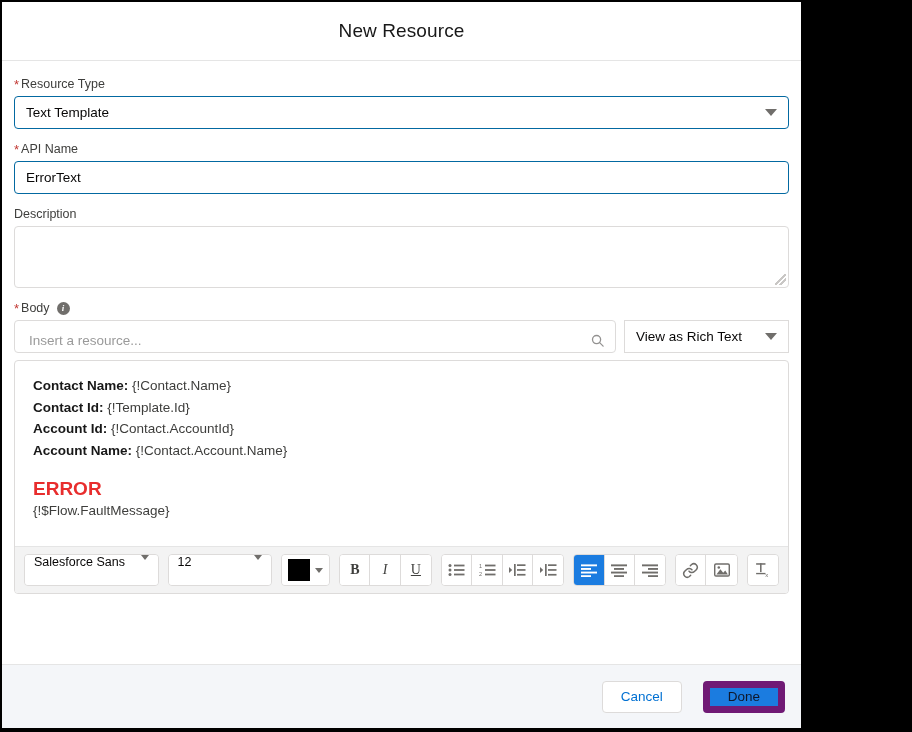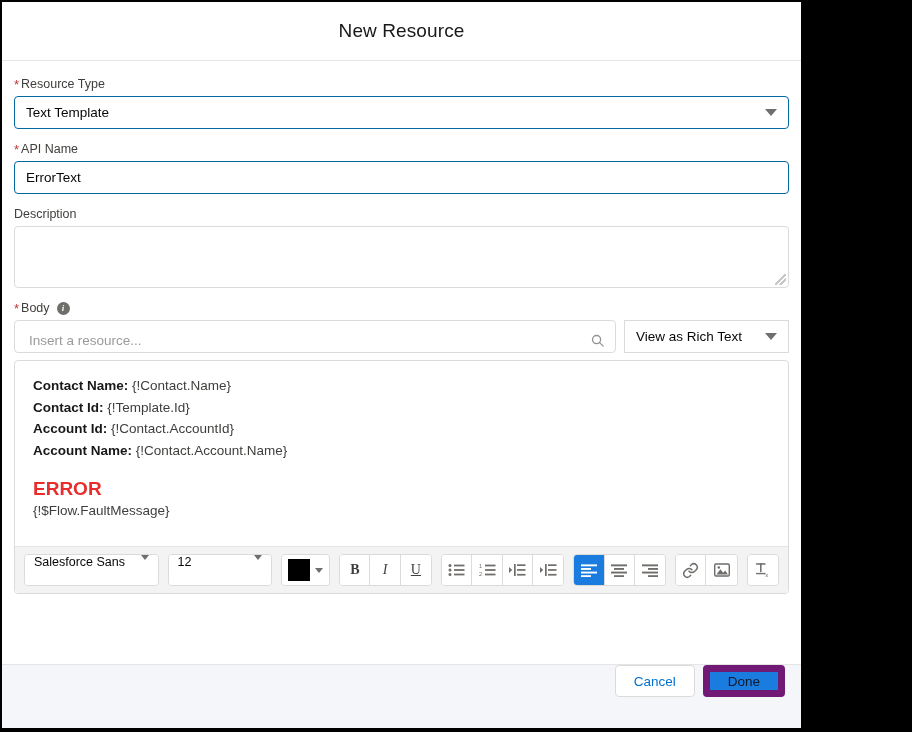--- a/index.html
+++ b/index.html
@@ -130,22 +130,22 @@
   .swatchbtn{
     height:30px;width:50px;background:#fff;display:flex;align-items:center;
     justify-content:center;gap:5px;cursor:pointer;box-sizing:border-box;
   }
   .swatch{width:22px;height:22px;background:#000;}
   .bI{font-size:14px;color:#3e3e3c;font-family:"Liberation Serif",serif;}
   
   .ftr{
     height:63px;min-height:63px;background:#f4f6f9;
     border-top:1px solid #e5e5e5;
-    display:flex;align-items:flex-start;justify-content:flex-end;
-    padding-right:16px;gap:8px;
+    display:flex;align-items:center;justify-content:flex-end;
+    padding-right:16px;gap:21px;
   }
   .btn{
     height:32px;padding:0 18px;border-radius:4px;font-size:13.5px;
     display:flex;align-items:center;justify-content:center;cursor:pointer;
     box-sizing:border-box;font-family:"Liberation Sans", sans-serif;
   }
   .btn-sec{background:#fff;border:1px solid #dddbda;color:#0070d2;}
   .btn-pri{background:#1b7ce0;border:7px solid #701a75;color:#0f172a;}
 </style>
 </head>

